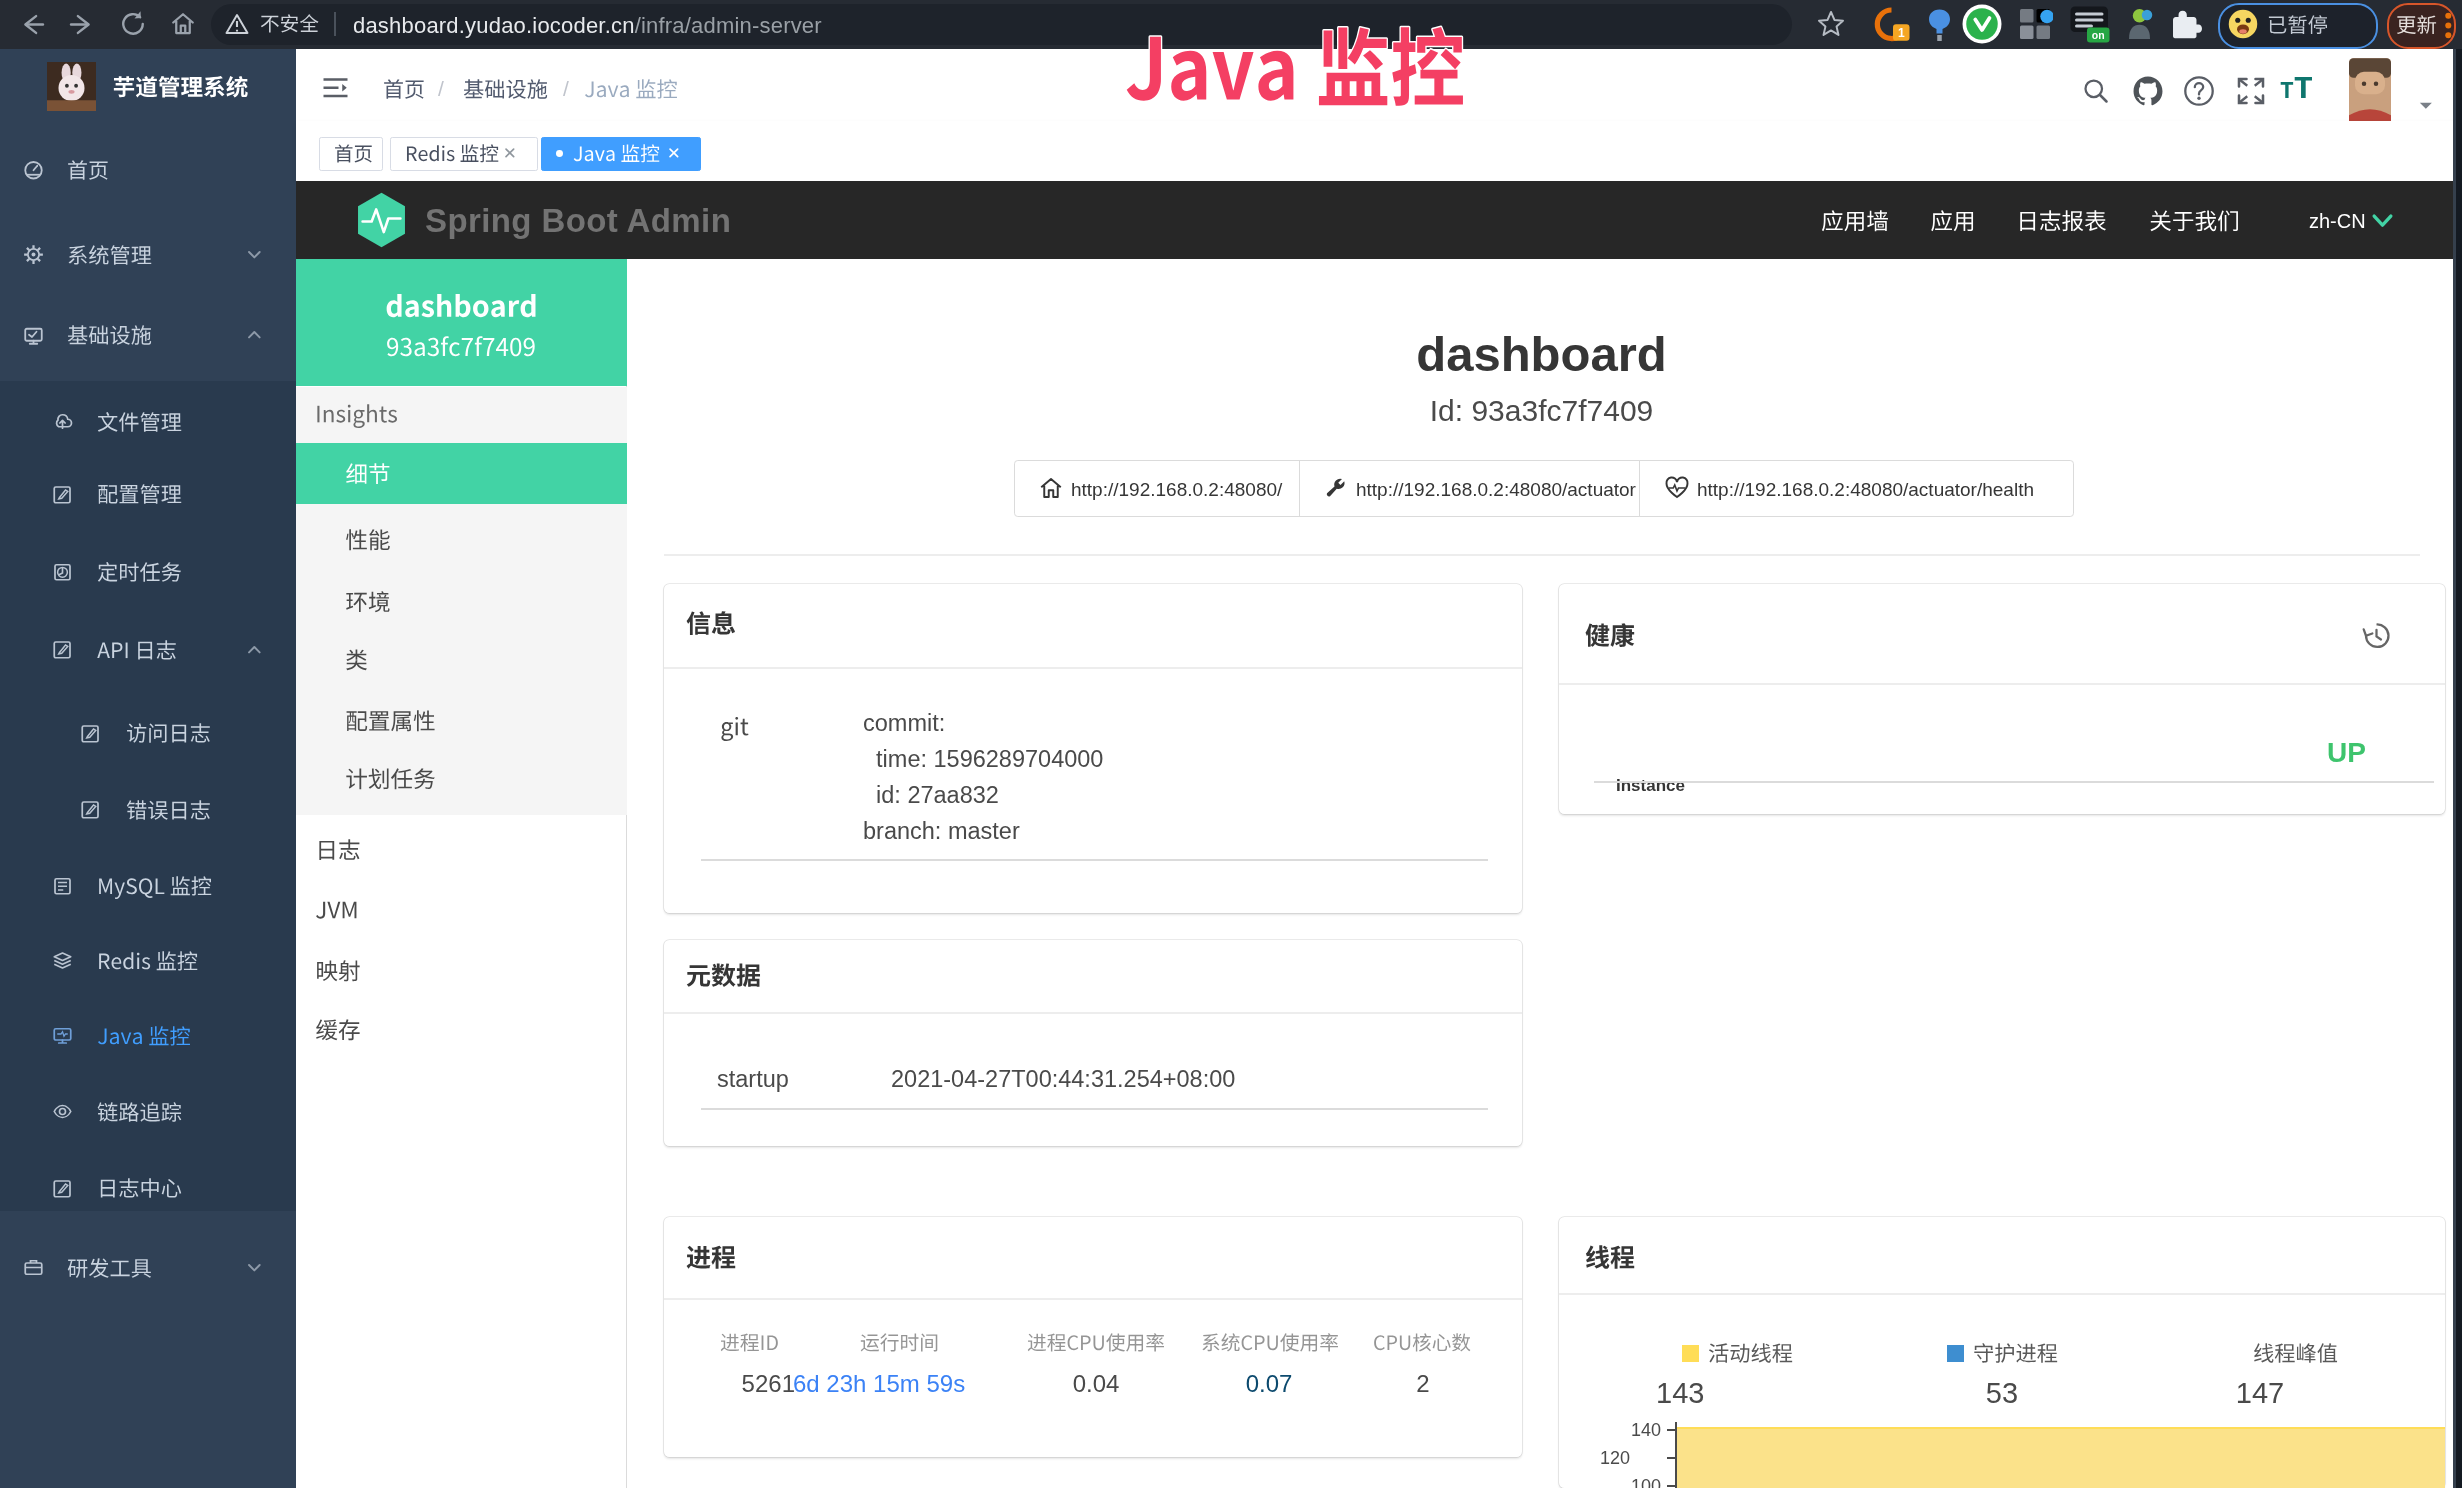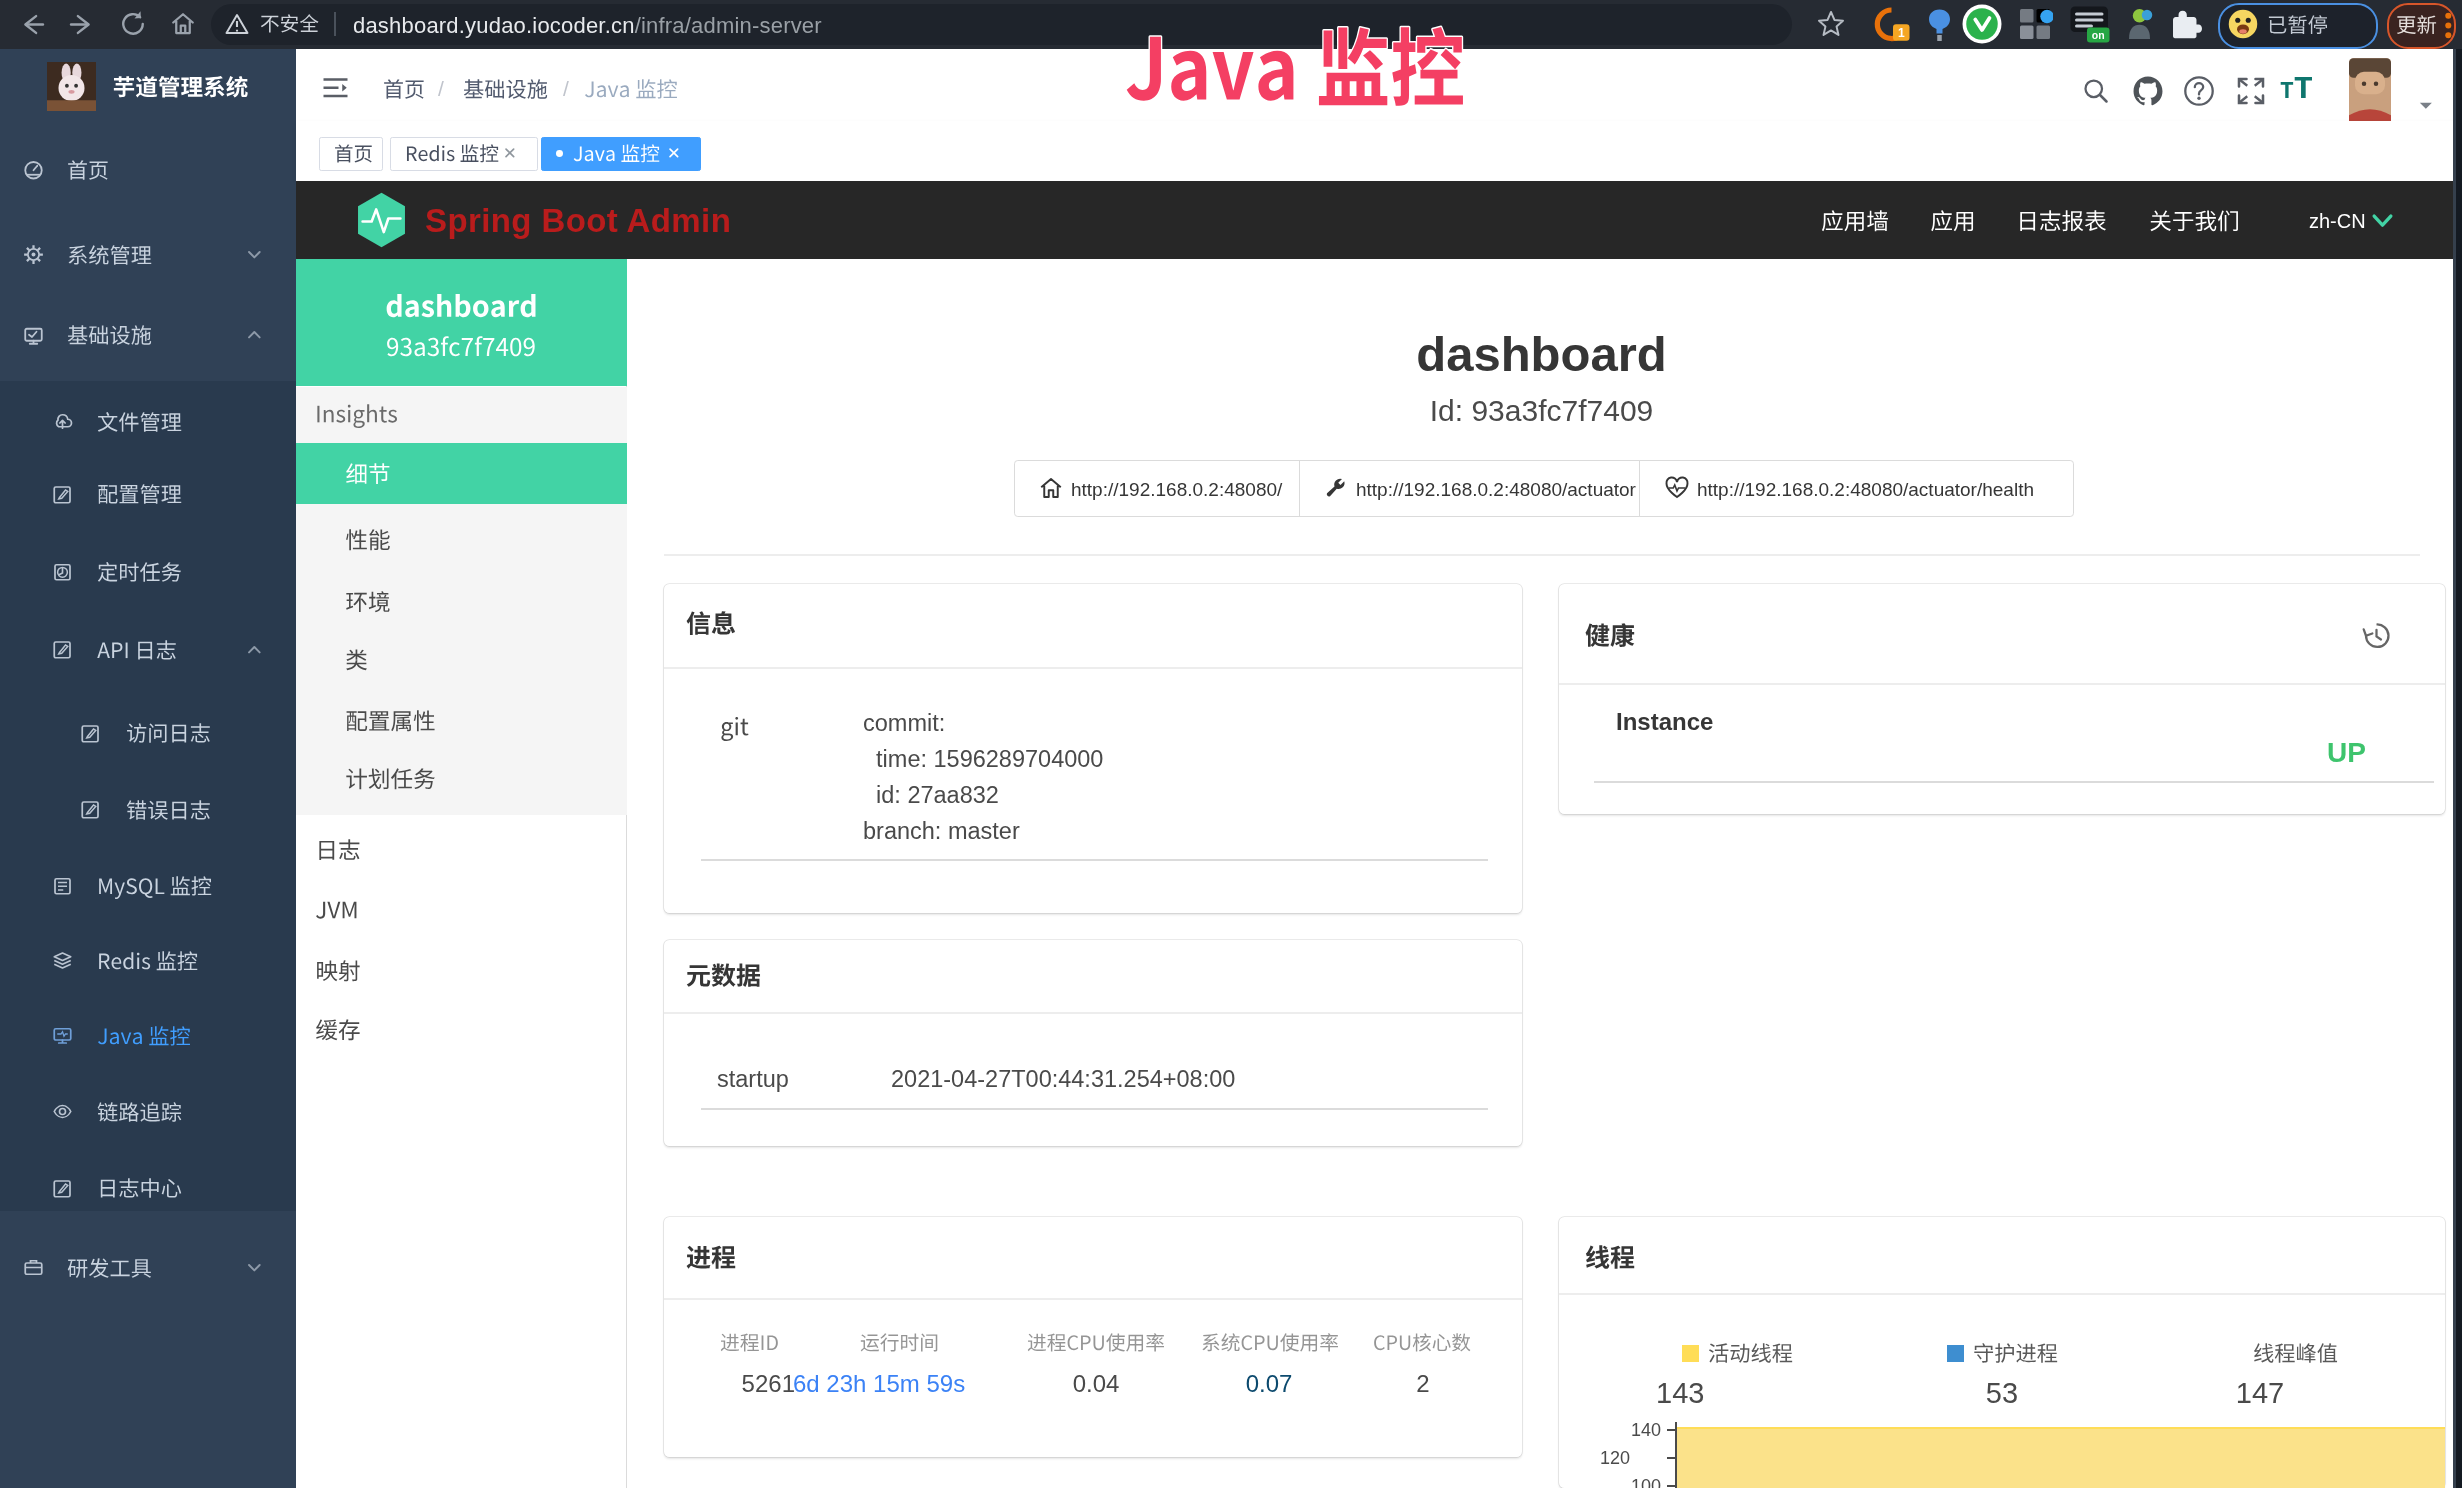--- a/index.html
+++ b/index.html
@@ -574,21 +574,21 @@
     </g>
   </svg>
 <svg style="position:absolute;left:667px;top:146px;" width="13.7" height="13.7" viewBox="0 0 18 18">
     <path d="M4 4 L14 14 M14 4 L4 14" stroke="#fff" stroke-width="2.2" stroke-linecap="round"></path>
   </svg>
 <div style="position:absolute;left:296px;top:181px;width:2167px;height:78px;background:#272727"></div>
 <svg style="position:absolute;left:355px;top:191px;" width="53" height="58" viewBox="0 0 70 76">
     <polygon points="35,2 66,20 66,56 35,74 4,56 4,20" fill="#42d3a5"></polygon>
     <path d="M10 40 H22 L28 24 L38 54 L44 36 H60" fill="none" stroke="#fff" stroke-width="3.4" stroke-linecap="round" stroke-linejoin="round"></path>
   </svg>
-<div style="position:absolute;left:425px;top:202px;font-family:Liberation Sans;font-weight:bold;font-size:33px;color:#b91c1c;letter-spacing:0.4px">Spring Boot Admin</div>
+<div style="position:absolute;left:425px;top:202px;font-family:Liberation Sans;font-weight:bold;font-size:33px;color:#737373;letter-spacing:0.4px">Spring Boot Admin</div>
 <svg style="position:absolute;left:1821px;top:209px;overflow:visible" width="68" height="26" viewBox="0 0 90 34.5">
     <g fill="#ffffff" transform="translate(0,27.0) scale(0.03000,-0.03000)">
       <use href="#r5E94" x="0"></use>
       <use href="#r7528" x="1000"></use>
       <use href="#r5899" x="2000"></use>
     </g>
   </svg>
 <svg style="position:absolute;left:1930px;top:209px;overflow:visible" width="46" height="26" viewBox="0 0 60 34.5">
     <g fill="#ffffff" transform="translate(0,27.0) scale(0.03000,-0.03000)">
       <use href="#r5E94" x="0"></use>
@@ -770,21 +770,21 @@
       <use href="#b5065" x="0"></use>
       <use href="#b5EB7" x="1000"></use>
     </g>
   </svg>
 <svg style="position:absolute;left:2360px;top:620px;" width="33" height="30" viewBox="0 0 44 40">
     <path d="M22 6 A15 15 0 1 1 8 21" fill="none" stroke="#666" stroke-width="3"></path>
     <path d="M8 12 L8 21 L17 21" fill="none" stroke="#666" stroke-width="3" stroke-linecap="round" stroke-linejoin="round" transform="rotate(-20 8 21)"></path>
     <path d="M22 13 V22 L28 26" fill="none" stroke="#666" stroke-width="3" stroke-linecap="round"></path>
   </svg>
 <div style="position:absolute;left:1559px;top:683px;width:886px;height:1.5px;background:#ededed"></div>
-<div style="position:absolute;left:1616px;top:708px;font-family:Liberation Sans;font-weight:bold;font-size:24px;color:#363636">Instance</div>
+<div style="position:absolute;left:1616px;top:776px;font-family:Liberation Sans;font-weight:bold;font-size:17px;color:#363636">Instance</div>
 <div style="position:absolute;left:2305px;top:737px;width:61px;text-align:right;font-family:Liberation Sans;font-weight:bold;font-size:28px;color:#3ec46d">UP</div>
 <div style="position:absolute;left:1594px;top:781px;width:840px;height:1.5px;background:#dbdbdb"></div>
 <div style="position:absolute;left:664px;top:940px;width:858px;height:206px;background:#fff;box-shadow:0 1.5px 2.3px rgba(10,10,10,.1),0 0 0 0.8px rgba(10,10,10,.1);border-radius:5.3px"></div>
 <svg style="position:absolute;left:686px;top:962px;overflow:visible" width="75" height="29" viewBox="0 0 99 37.8906">
     <g fill="#363636" transform="translate(0,29.7) scale(0.03300,-0.03300)">
       <use href="#b5143" x="0"></use>
       <use href="#b6570" x="1000"></use>
       <use href="#b636E" x="2000"></use>
     </g>
   </svg>

